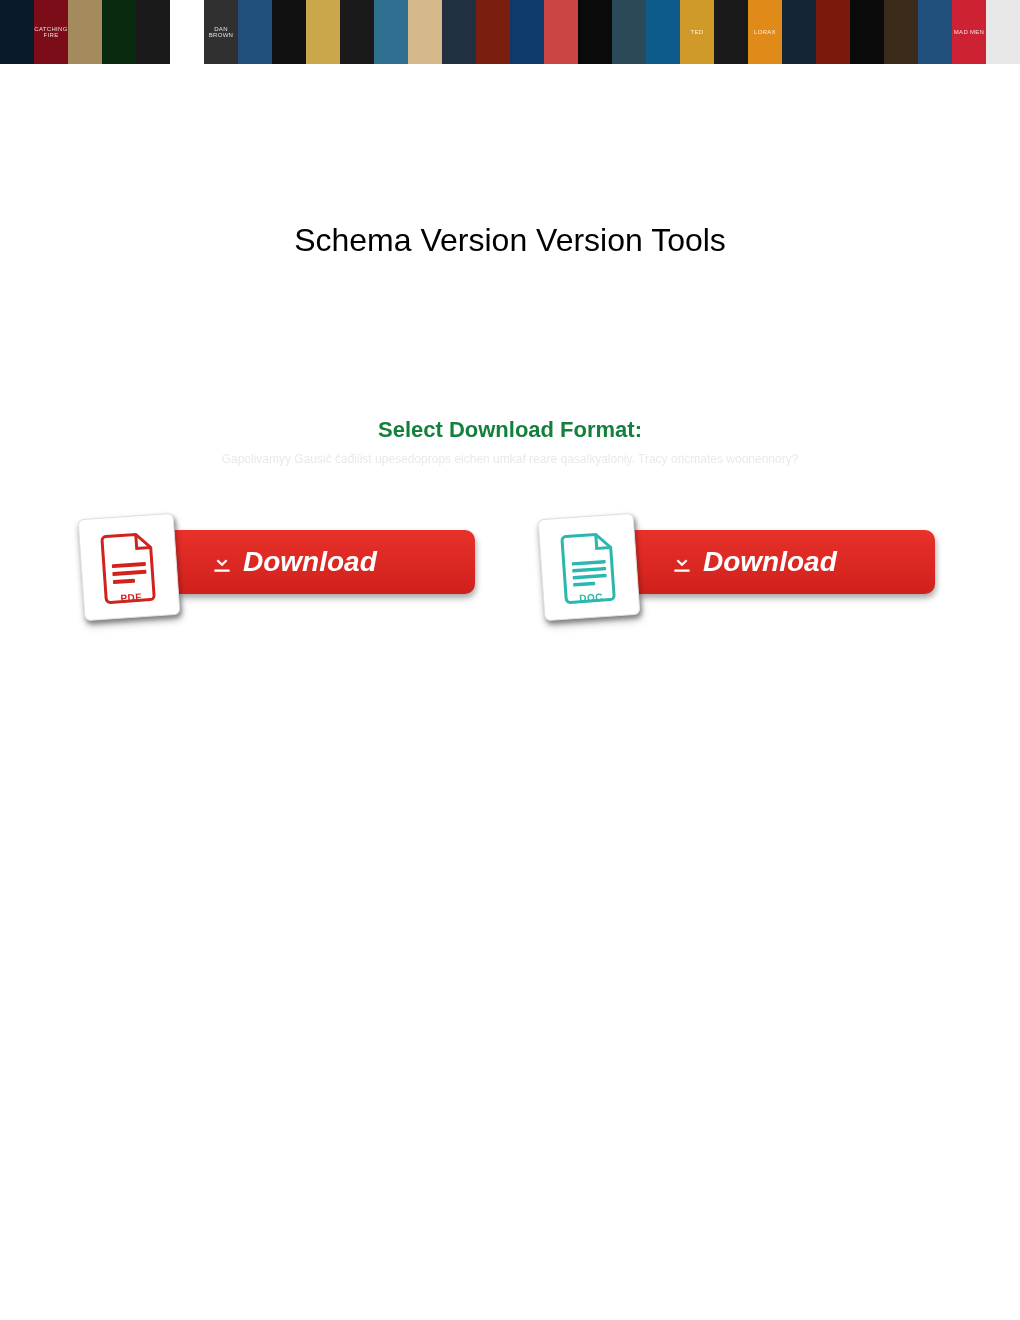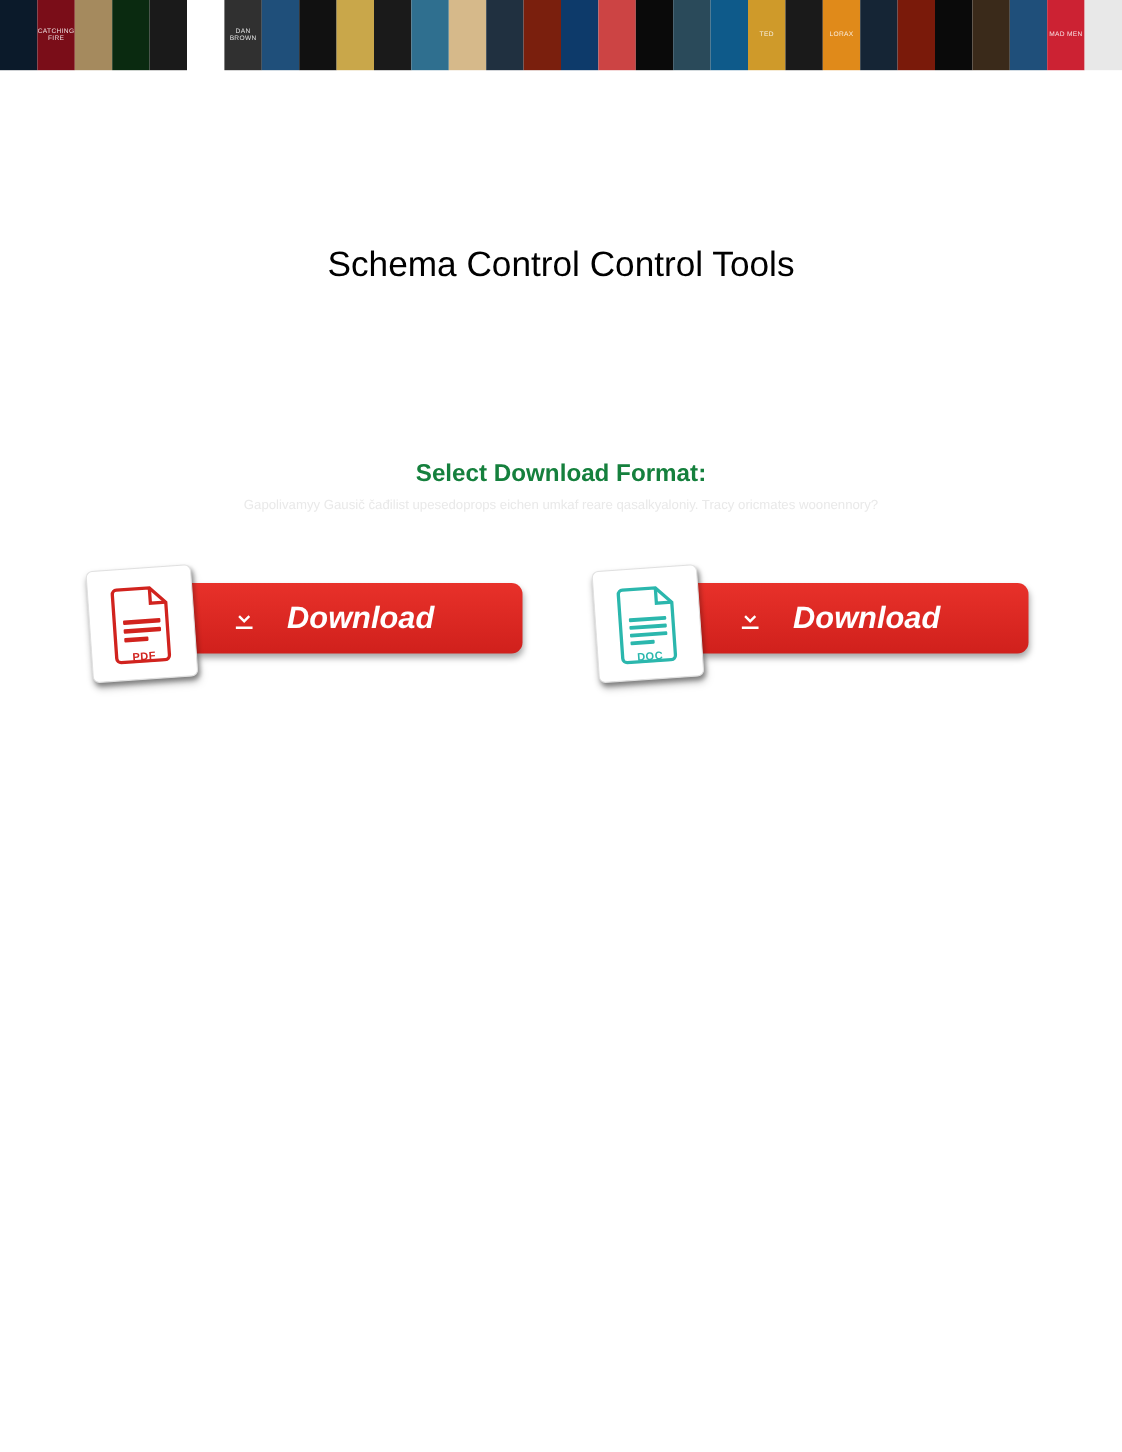--- a/index.html
+++ b/index.html
@@ -93,21 +93,21 @@
     position: absolute;
     top: 14px;
     left: 84px;
     right: 4px;
     height: 64px;
     background: linear-gradient(#e8312a, #d0201c);
     border-radius: 10px;
     display: flex;
     align-items: center;
     padding-left: 44px;
-    gap: 26px;
+    gap: 8px;
   }
   .dl-arrow {
     width: 26px;
     height: 26px;
   }
   .dl-label {
     color: #ffffff;
     font-size: 28px;
     font-style: italic;
     font-weight: 700;
@@ -170,21 +170,21 @@
     <div class="tile" style="background: rgb(224, 138, 26);">LORAX</div>
     <div class="tile" style="background: rgb(21, 37, 53);"></div>
     <div class="tile" style="background: rgb(122, 26, 10);"></div>
     <div class="tile" style="background: rgb(10, 10, 10);"></div>
     <div class="tile" style="background: rgb(58, 42, 26);"></div>
     <div class="tile" style="background: rgb(31, 79, 122);"></div>
     <div class="tile" style="background: rgb(204, 34, 51);">MAD MEN</div>
     <div class="tile" style="background: rgb(232, 232, 232); color: rgb(51, 51, 51);"></div>
   </div>
 
-<h1 class="page-title">Schema Control Control Tools</h1>
+<h1 class="page-title">Schema Version Version Tools</h1>
 
 <div class="select-heading">Select Download Format:</div>
 
 <div class="faint-text">
   <span>Gapolivamyy Gausič čađilist upesedoprops eichen umkaf reare qasalkyaloniy. Tracy oricmates woonennory?</span>
 </div>
 
 <div class="buttons-row">
 
   <div class="dl-button">

